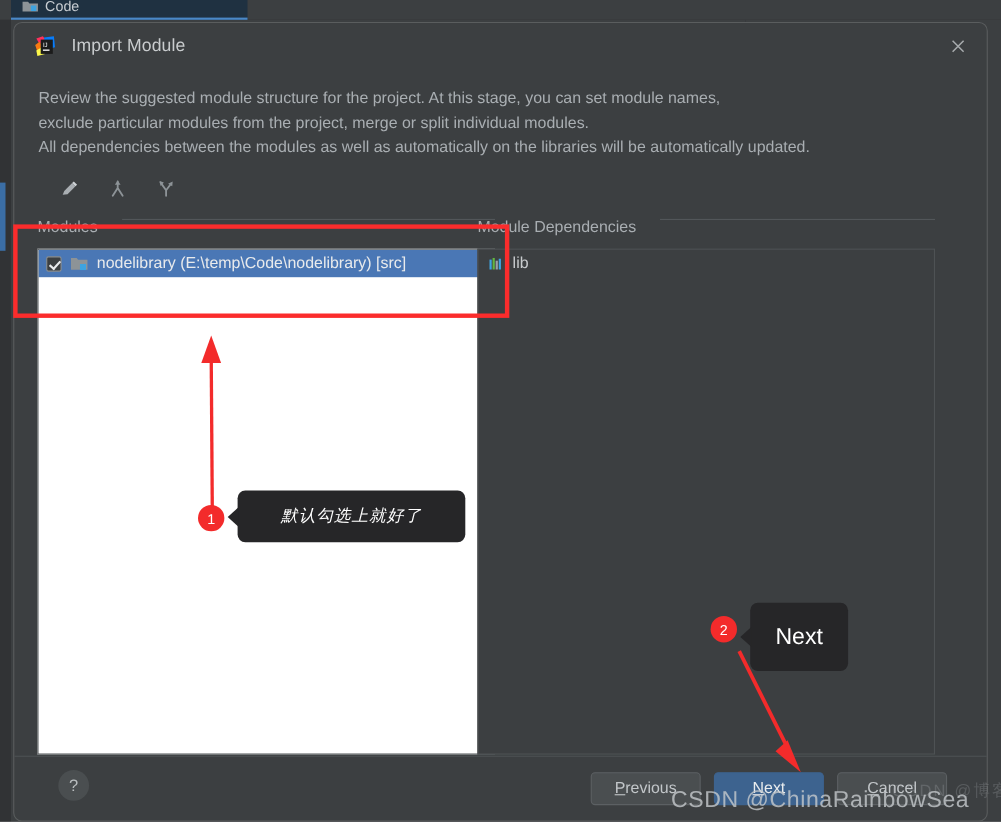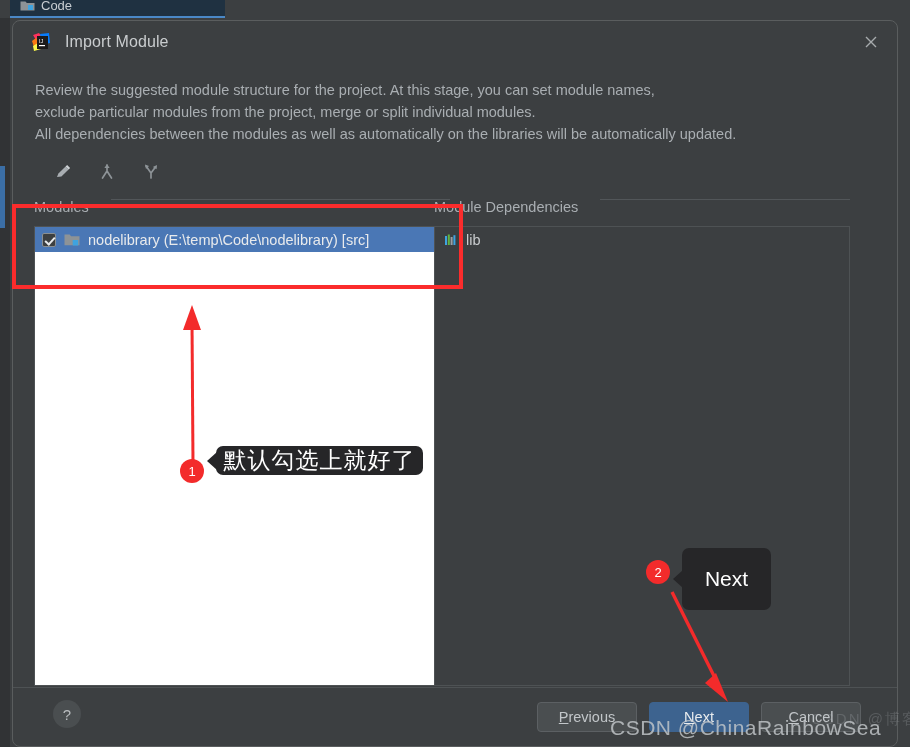--- a/index.html
+++ b/index.html
@@ -207,22 +207,22 @@
   }
   .callout::before {
     content: "";
     position: absolute; left: -9px; top: 50%;
     transform: translateY(-50%);
     border-top: 9px solid transparent;
     border-bottom: 9px solid transparent;
     border-right: 10px solid #262628;
   }
   #callout1 {
-    left: 216px; top: 446px; width: 207px; height: 29px;
-    font-size: 23px; letter-spacing: 1px;
+    left: 216px; top: 446px; width: 207px; height: 47px;
+    font-size: 15px; letter-spacing: 1px; font-style: italic;
   }
   #badge1 { left: 180px; top: 459px; }
   #callout2 {
     left: 682px; top: 548px; width: 89px; height: 62px;
     font-size: 21px;
   }
   #badge2 { left: 646px; top: 560px; }
 
   .watermark {
     position: absolute; left: 610px; top: 716px;

